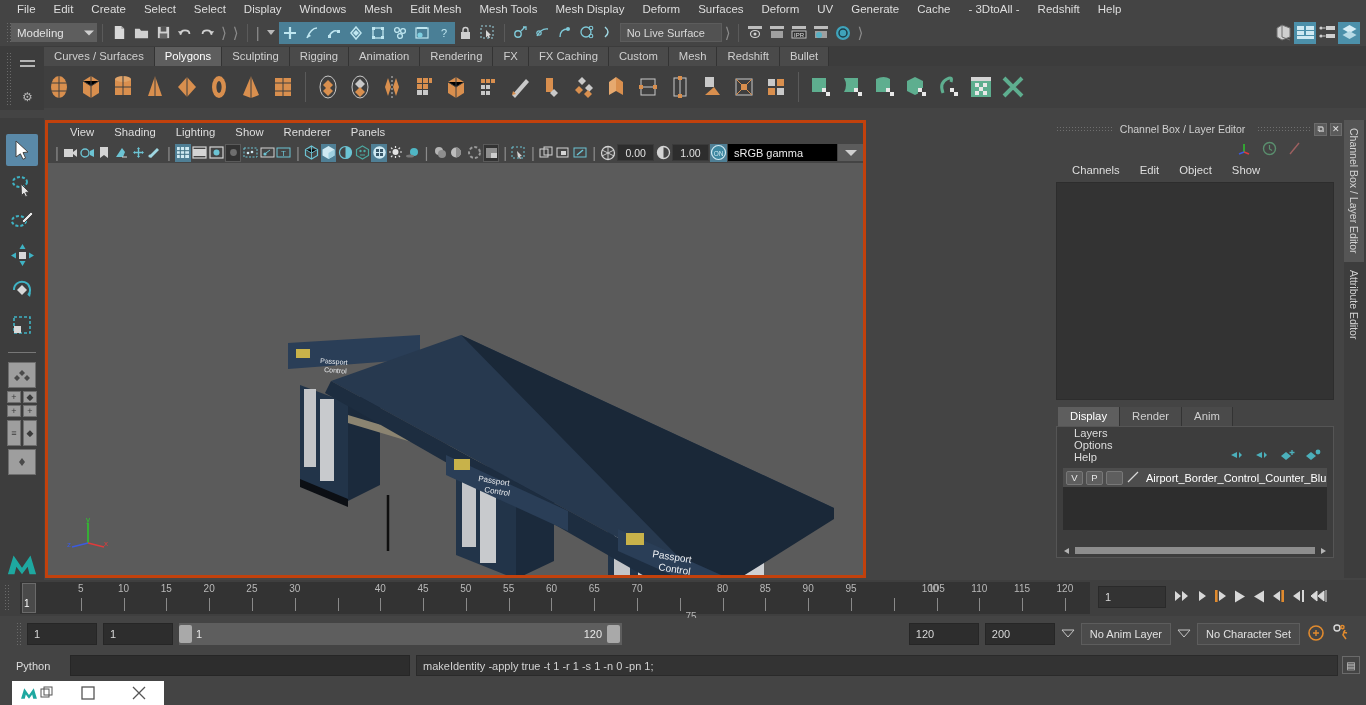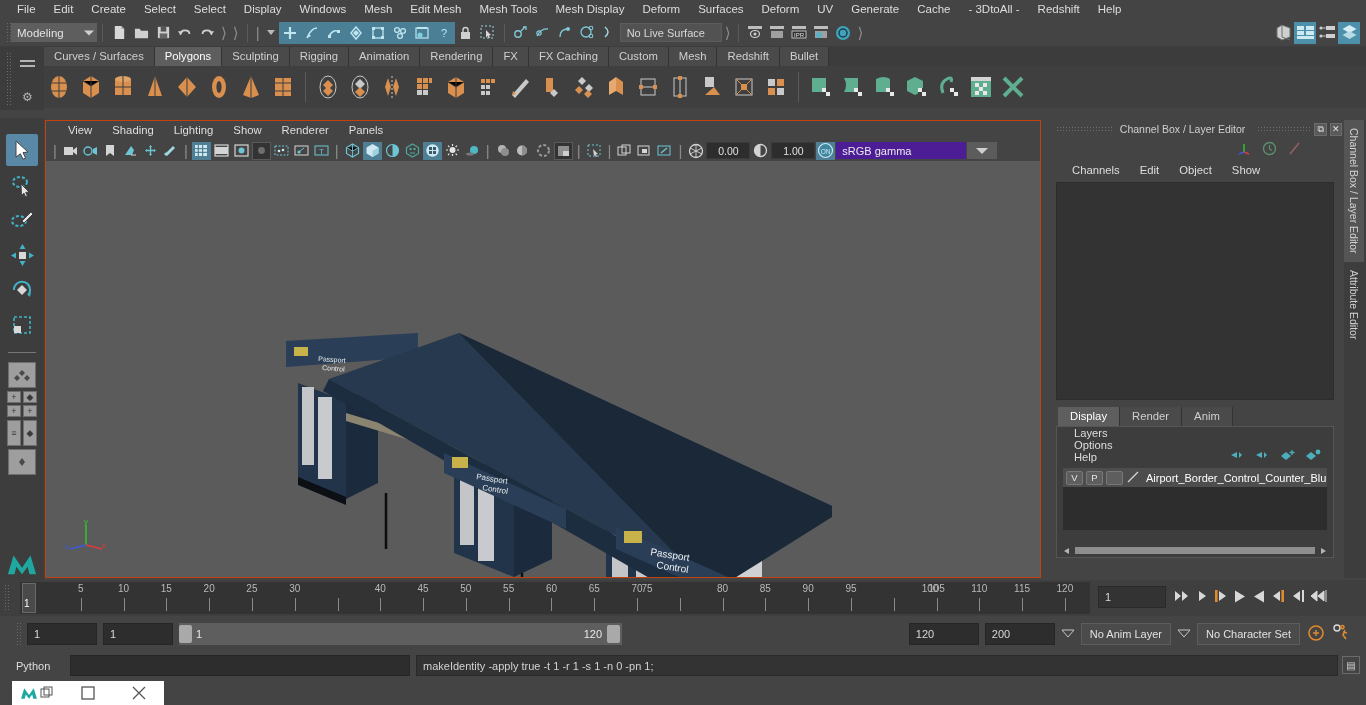--- a/index.html
+++ b/index.html
@@ -50,31 +50,31 @@
      display:flex; flex-direction:column; align-items:center; padding-top:16px; gap:3px; }
   .tbtn { width:32px; height:32px; display:flex; align-items:center; justify-content:center; border-radius:2px; }
   .tbtn.sel { background:#5a89a8; }
   .tbdiv { width:28px; height:1px; background:#777; margin:8px 0 6px; }
   .layoutico { width:28px; height:26px; background:#9e9e9e; border:1px solid #6e6e6e;
      display:flex; align-items:center; justify-content:center; }
   .layoutgrid { width:30px; height:26px; display:grid; grid-template-columns:1fr 1fr; gap:2px; }
   .layoutgrid div { background:#9e9e9e; border:1px solid #6e6e6e; display:flex;align-items:center;justify-content:center;font-size:9px;color:#3a3a3a;}
 
   
-  .vpwrap { position:absolute; left:45px; top:120px; width:996px; height:458px; background:#2b2b2b;
-     border:1px solid #c2410c; }
+  .vpwrap { position:absolute; left:45px; top:120px; width:821px; height:458px; background:#2b2b2b;
+     border:3px solid #c2410c; }
   .vpmenus { height:19px; background:#444444; display:flex; align-items:center; padding-left:12px; }
   .vpmenus .mi { padding:0 10px; font-size:11.3px; color:#dedede; line-height:19px; }
   .vptoolbar { height:21px; background:#444444; display:flex; align-items:center; padding-left:4px; gap:1px; }
   .vico { width:19px; height:18px; display:flex; align-items:center; justify-content:center; }
   .vico.on { background:#4f7f95; }
   .vico.dark { background:#333; border:1px solid #5a5a5a; }
   .numfield { width:44px; height:17px; background:#2d2d2d; color:#e0e0e0; font-size:10.5px;
      display:flex; align-items:center; justify-content:center; border:1px solid #3a3a3a; }
-  .gammabox { height:17px; background:#4c1d95; color:#eaeaea; font-size:11px; display:flex;
+  .gammabox { height:17px; background:#000000; color:#eaeaea; font-size:11px; display:flex;
      align-items:center; padding-left:6px; width:130px; }
   .gammaarr { width:30px; height:17px; background:#5c5c5c; display:flex;align-items:center;justify-content:center;}
   .viewport { position:relative; width:100%; height:calc(100% - 40px); background:#5b5b5b; overflow:hidden; }
   .axisgizmo { position:absolute; left:18px; bottom:18px; width:48px; height:44px; }
   .vplabel { position:absolute; bottom:4px; left:0; right:0; text-align:center; font-size:11px;
      color:#e8e8e8; font-weight:bold; }
 
   
   .rpanel { position:absolute; left:1052px; top:120px; width:290px; height:458px; background:#444444; }
   .rphead { height:18px; display:flex; align-items:center; position:relative; }
@@ -1130,21 +1130,21 @@
         <div class="ticklbl" style="left: 445.869px;">50</div>
         <div class="tick" style="left: 445.869px;"></div>
         <div class="ticklbl" style="left: 488.656px;">55</div>
         <div class="tick" style="left: 488.656px;"></div>
         <div class="ticklbl" style="left: 531.443px;">60</div>
         <div class="tick" style="left: 531.443px;"></div>
         <div class="ticklbl" style="left: 574.23px;">65</div>
         <div class="tick" style="left: 574.23px;"></div>
         <div class="ticklbl" style="left: 617.016px;">70</div>
         <div class="tick" style="left: 617.016px;"></div>
-        <div class="ticklbl" style="left: 627px;">75</div>
+        <div class="ticklbl" style="left: 671px; margin-top: 28px;">75</div>
         <div class="tick" style="left: 659.803px;"></div>
         <div class="ticklbl" style="left: 702.59px;">80</div>
         <div class="tick" style="left: 702.59px;"></div>
         <div class="ticklbl" style="left: 745.377px;">85</div>
         <div class="tick" style="left: 745.377px;"></div>
         <div class="ticklbl" style="left: 788.164px;">90</div>
         <div class="tick" style="left: 788.164px;"></div>
         <div class="ticklbl" style="left: 830.951px;">95</div>
         <div class="tick" style="left: 830.951px;"></div>
         <div class="ticklbl" style="left: 910px;">100</div>

